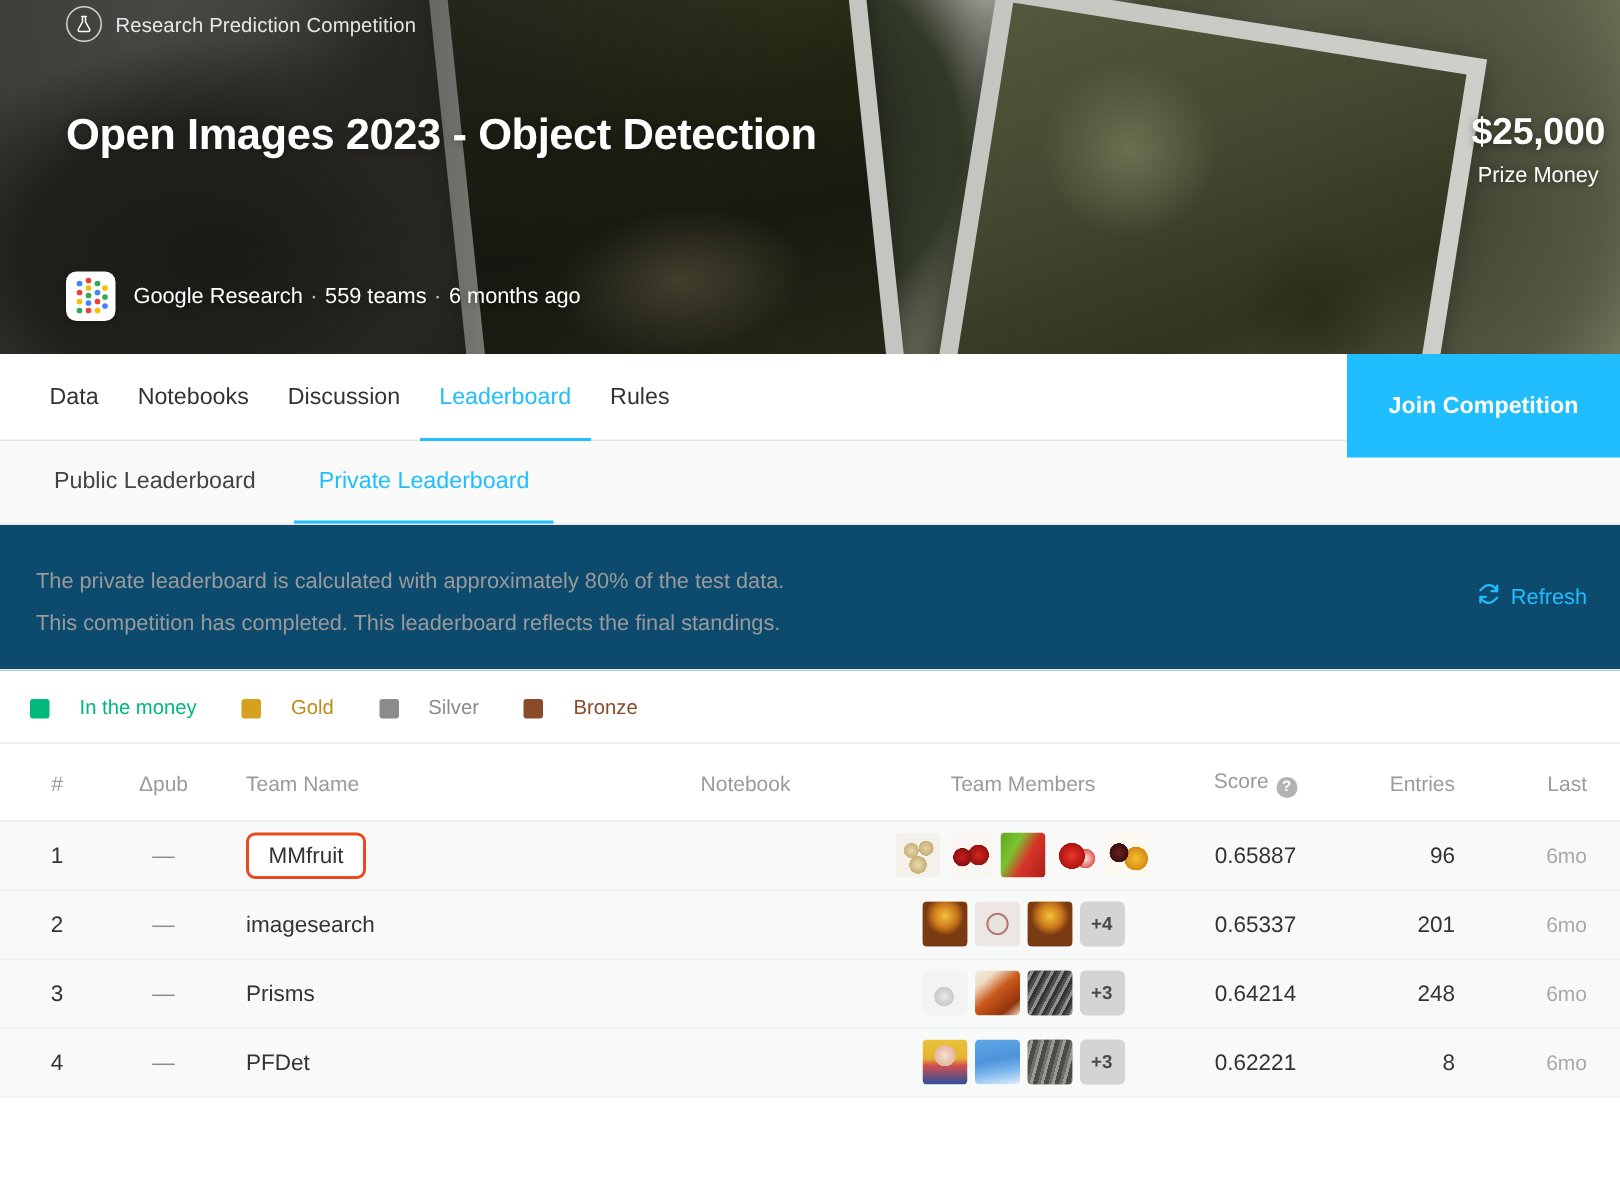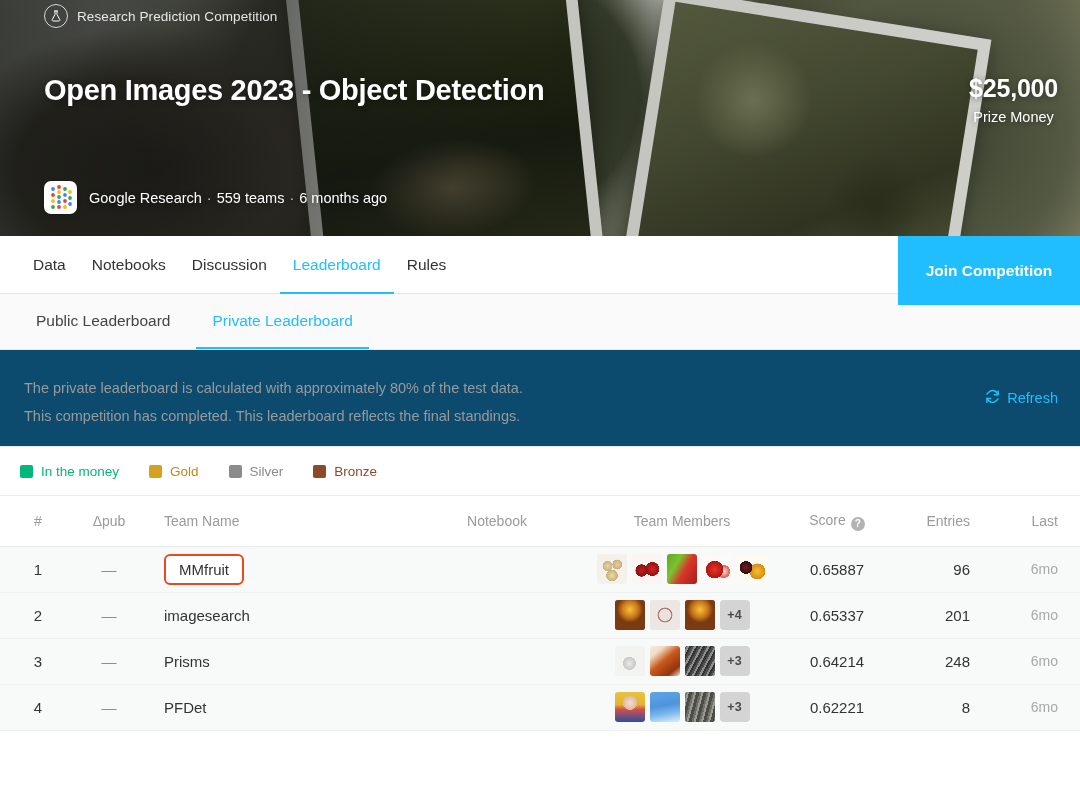--- a/index.html
+++ b/index.html
@@ -87,21 +87,21 @@
     color: #fff; font-size: 29px; font-weight: bold;
     letter-spacing: -0.3px; text-shadow: 0 1px 6px rgba(0,0,0,.35);
   }
   .hero-sub {
     position: absolute; left: 24px; top: 120px;
     color: #f2f2f0; font-size: 18.5px; font-weight: normal;
     text-shadow: 0 1px 6px rgba(0,0,0,.35);
   }
 
   .prize-wrap {
-    position: absolute; right: 22px; top: 74px;
+    position: absolute; right: 10px; top: 74px;
     text-align: center; color: #fff;
     text-shadow: 0 1px 6px rgba(0,0,0,.45);
   }
   .prize-amount { font-size: 25px; font-weight: bold; letter-spacing: -.2px; }
   .prize-label  { font-size: 14.5px; margin-top: 6px; }
 
   .org-row {
     position: absolute; left: 24px; bottom: 22px;
     display: flex; align-items: center; gap: 12px;
   }
@@ -174,21 +174,21 @@
   }
 
   
   .legend {
     height: 49px;
     display: flex; align-items: center;
     padding-left: 20px; gap: 30px;
     border-bottom: 1px solid #ececec;
     background: #fff;
   }
-  .legend-item { display: flex; align-items: center; gap: 8px; font-size: 13.5px; }
+  .legend-item { display: flex; align-items: flex-end; gap: 20px; font-size: 13.5px; }
   .legend-chip { width: 13px; height: 13px; border-radius: 2px; display: inline-block; }
 
   
   .lb-table { width: 100%; border-collapse: collapse; table-layout: fixed; }
   .lb-table thead th {
     font-size: 14px; font-weight: normal; color: #9b9b9b;
     padding: 16px 0 15px 0;
     border-bottom: 1px solid #ececec;
   }
   .th-rank { width: 76px; text-align: center; }

